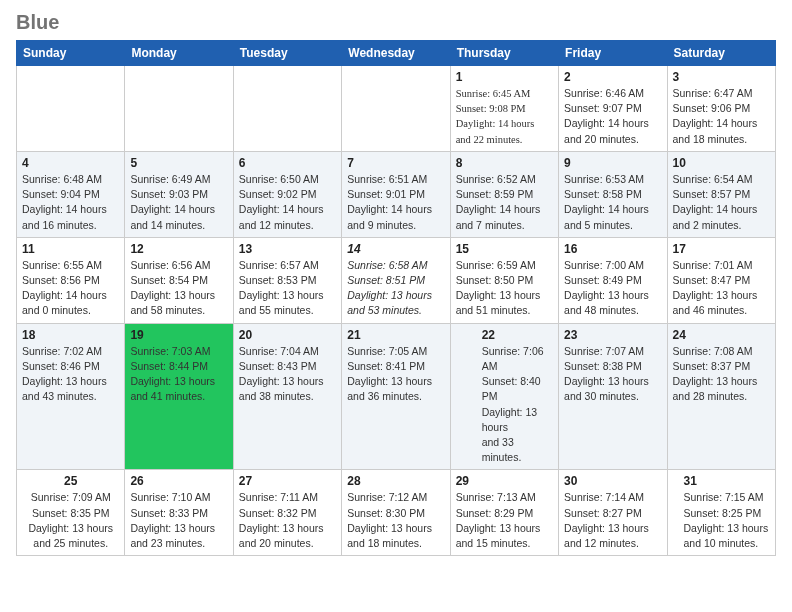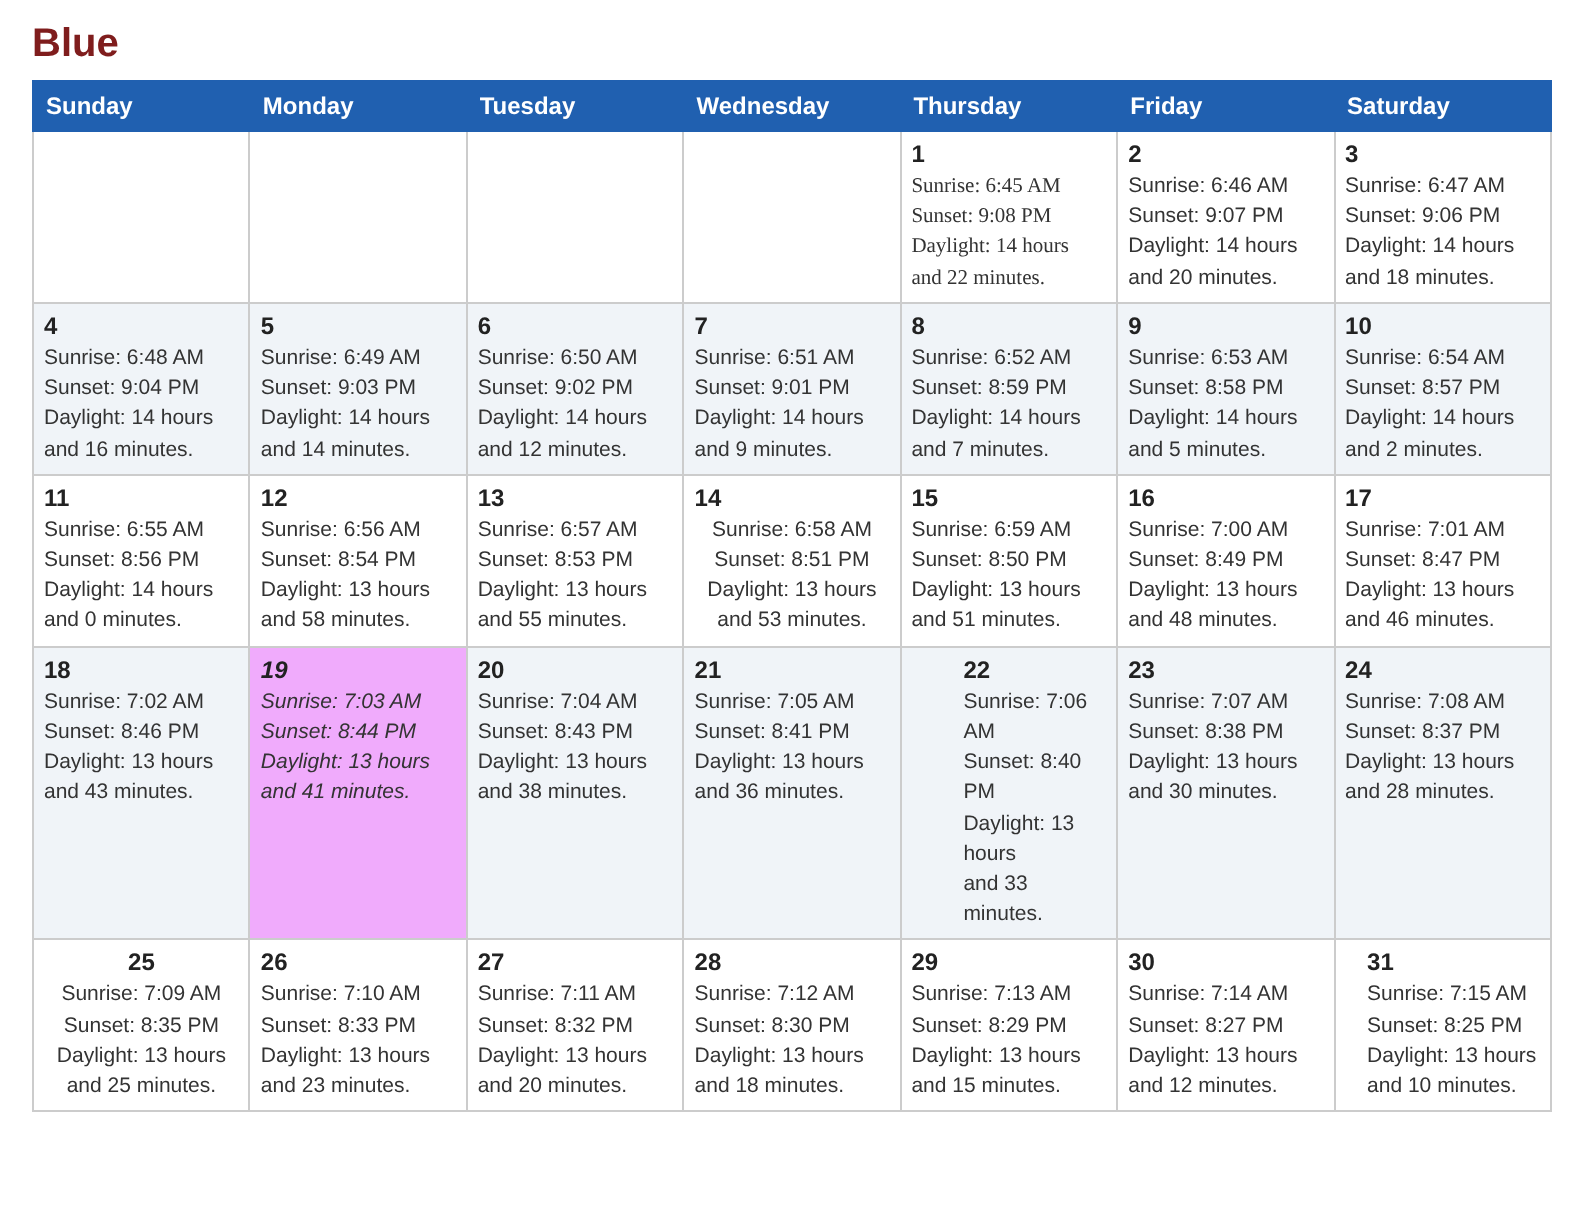--- a/index.html
+++ b/index.html
@@ -86,21 +86,21 @@
     }
     .empty-cell {
       background: #fff !important;
     }
   </style>
 </head>
 <body>
 
 <div class="header">
   <div class="logo">
-    <span class="logo-text" style="color:#7f1d1d;font-size:20px;margin-top:-4px;">Blue</span>
+    <span class="logo-text" style="color:#737373;font-size:20px;margin-top:-4px;">Blue</span>
   </div>
   <div class="title-block">
     <div class="month-title"></div>
     <div class="subtitle"></div>
   </div>
 </div>
 
 <table class="calendar-table">
   <thead>
     <tr>
@@ -207,23 +207,23 @@
 Daylight: 13 hours
 and 58 minutes.</div>
         </td>
         <td style="background: rgb(255, 255, 255);">
           <div class="day-number">13</div>
           <div class="day-info" style="white-space: pre-line;">Sunrise: 6:57 AM
 Sunset: 8:53 PM
 Daylight: 13 hours
 and 55 minutes.</div>
         </td>
-        <td style="background: rgb(255, 255, 255);">
+        <td style="background: rgb(255, 255, 255); font-style: italic;">
           <div class="day-number">14</div>
-          <div class="day-info" style="white-space: pre-line; text-align: center;">Sunrise: 6:58 AM
+          <div class="day-info" style="white-space: pre-line;">Sunrise: 6:58 AM
 Sunset: 8:51 PM
 Daylight: 13 hours
 and 53 minutes.</div>
         </td>
         <td style="background: rgb(255, 255, 255);">
           <div class="day-number">15</div>
           <div class="day-info" style="white-space: pre-line;">Sunrise: 6:59 AM
 Sunset: 8:50 PM
 Daylight: 13 hours
 and 51 minutes.</div>
@@ -244,21 +244,21 @@
         </td>
       </tr>
       <tr>
         <td style="background: rgb(240, 244, 248);">
           <div class="day-number">18</div>
           <div class="day-info" style="white-space: pre-line;">Sunrise: 7:02 AM
 Sunset: 8:46 PM
 Daylight: 13 hours
 and 43 minutes.</div>
         </td>
-        <td style="background: #f0abfc; font-style: italic;">
+        <td style="background: #22c55e;">
           <div class="day-number">19</div>
           <div class="day-info" style="white-space: pre-line;">Sunrise: 7:03 AM
 Sunset: 8:44 PM
 Daylight: 13 hours
 and 41 minutes.</div>
         </td>
         <td style="background: rgb(240, 244, 248);">
           <div class="day-number">20</div>
           <div class="day-info" style="white-space: pre-line;">Sunrise: 7:04 AM
 Sunset: 8:43 PM

